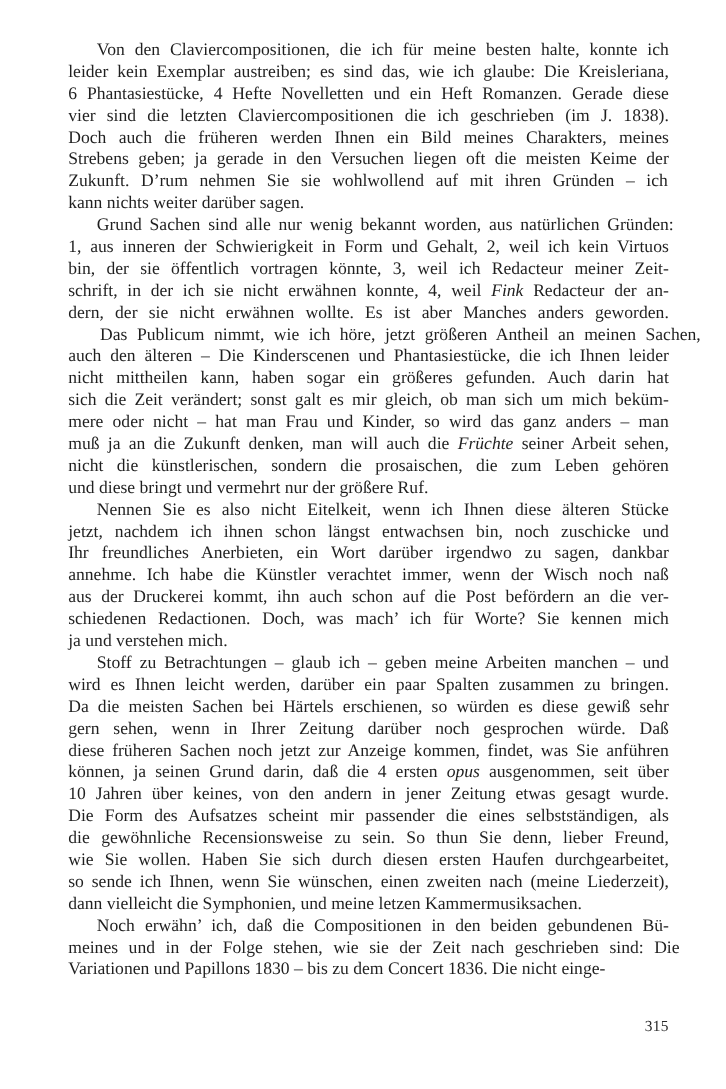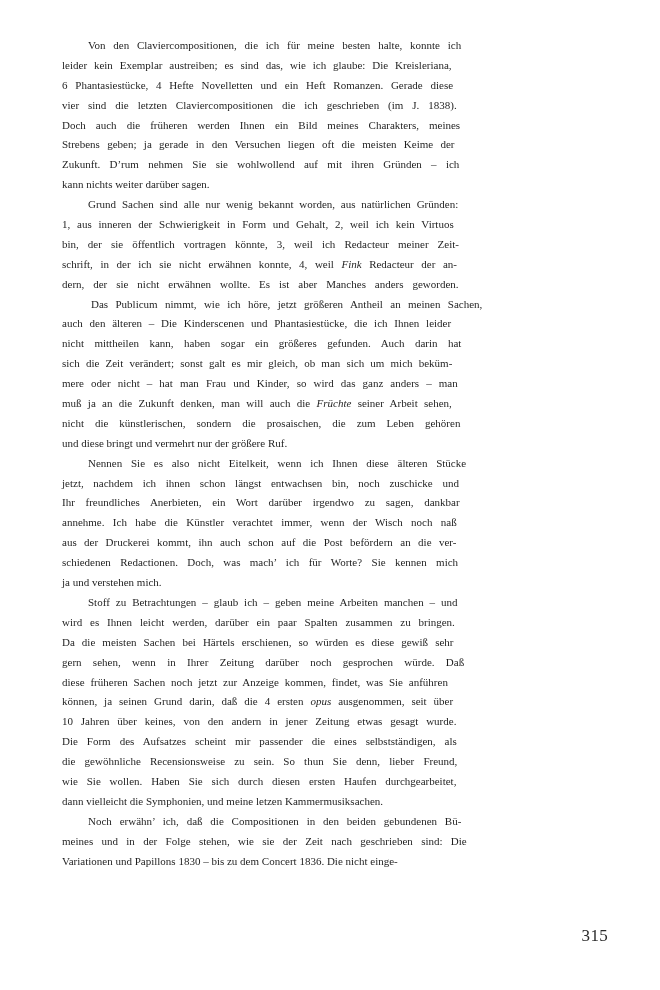--- a/index.html
+++ b/index.html
@@ -14,21 +14,21 @@
     background: #ffffff;
     font-family: "Liberation Serif", serif;
     color: #1f1f1f;
     overflow: hidden;
   }
   .text-block {
     position: absolute;
     left: 62px;
     top: 36px;
     width: 546px;
-    font-size: 11px;
+    font-size: 16px;
     line-height: 19.9px;
   }
   .line {
     height: 19.9px;
     white-space: nowrap;
   }
   .line.first {
     padding-left: 26px;
   }
   .ls {
@@ -36,21 +36,21 @@
     transform-origin: 0 50%;
     white-space: pre;
   }
   .it {
     font-style: italic;
   }
   .page-number {
     position: absolute;
     right: 52px;
     top: 926px;
-    font-size: 17px;
+    font-size: 14px;
     letter-spacing: 0.3px;
     color: #2a2a2a;
   }
 </style>
 </head>
 <body>
 
 <div class="page">
   <div class="text-block">
       <div class="line first"><span class="ls" style="word-spacing: 5.01875px;"><span>Von den Claviercompositionen, die ich für meine besten halte, konnte ich</span></span></div>
@@ -84,19 +84,20 @@
       <div class="line first"><span class="ls" style="word-spacing: 3.22135px;"><span>Stoff zu Betrachtungen – glaub ich – geben meine Arbeiten manchen – und</span></span></div>
       <div class="line"><span class="ls" style="word-spacing: 5.08665px;"><span>wird es Ihnen leicht werden, darüber ein paar Spalten zusammen zu bringen.</span></span></div>
       <div class="line"><span class="ls" style="word-spacing: 4.29167px;"><span>Da die meisten Sachen bei Härtels erschienen, so würden es diese gewiß sehr</span></span></div>
       <div class="line"><span class="ls" style="word-spacing: 8.57188px;"><span>gern sehen, wenn in Ihrer Zeitung darüber noch gesprochen würde. Daß</span></span></div>
       <div class="line"><span class="ls" style="word-spacing: 3.06676px;"><span>diese früheren Sachen noch jetzt zur Anzeige kommen, findet, was Sie anführen</span></span></div>
       <div class="line"><span class="ls" style="word-spacing: 4.21224px;"><span>können, ja seinen Grund darin, daß die 4 ersten </span><span class="it">opus</span><span> ausgenommen, seit über</span></span></div>
       <div class="line"><span class="ls" style="word-spacing: 5.06901px;"><span>10 Jahren über keines, von den andern in jener Zeitung etwas gesagt wurde.</span></span></div>
       <div class="line"><span class="ls" style="word-spacing: 6.21094px;"><span>Die Form des Aufsatzes scheint mir passender die eines selbstständigen, als</span></span></div>
       <div class="line"><span class="ls" style="word-spacing: 6.3875px;"><span>die gewöhnliche Recensionsweise zu sein. So thun Sie denn, lieber Freund,</span></span></div>
       <div class="line"><span class="ls" style="word-spacing: 6.08281px;"><span>wie Sie wollen. Haben Sie sich durch diesen ersten Haufen durchgearbeitet,</span></span></div>
+      <div class="line"><span class="ls" style="word-spacing: 3.18892px;"><span>so sende ich Ihnen, wenn Sie wünschen, einen zweiten nach (meine Liederzeit),</span></span></div>
       <div class="line last"><span class="ls"><span>dann vielleicht die Symphonien, und meine letzen Kammermusiksachen.</span></span></div>
       <div class="line first"><span class="ls" style="word-spacing: 5.06406px;"><span>Noch erwähn’ ich, daß die Compositionen in den beiden gebundenen Bü-</span></span></div>
       <div class="line"><span class="ls" style="word-spacing: 5.56731px;"><span>meines und in der Folge stehen, wie sie der Zeit nach geschrieben sind: Die</span></span></div>
       <div class="line last"><span class="ls"><span>Variationen und Papillons 1830 – bis zu dem Concert 1836. Die nicht einge-</span></span></div>
     </div>
   <div class="page-number">315</div>
 </div>
 
 </body></html>

